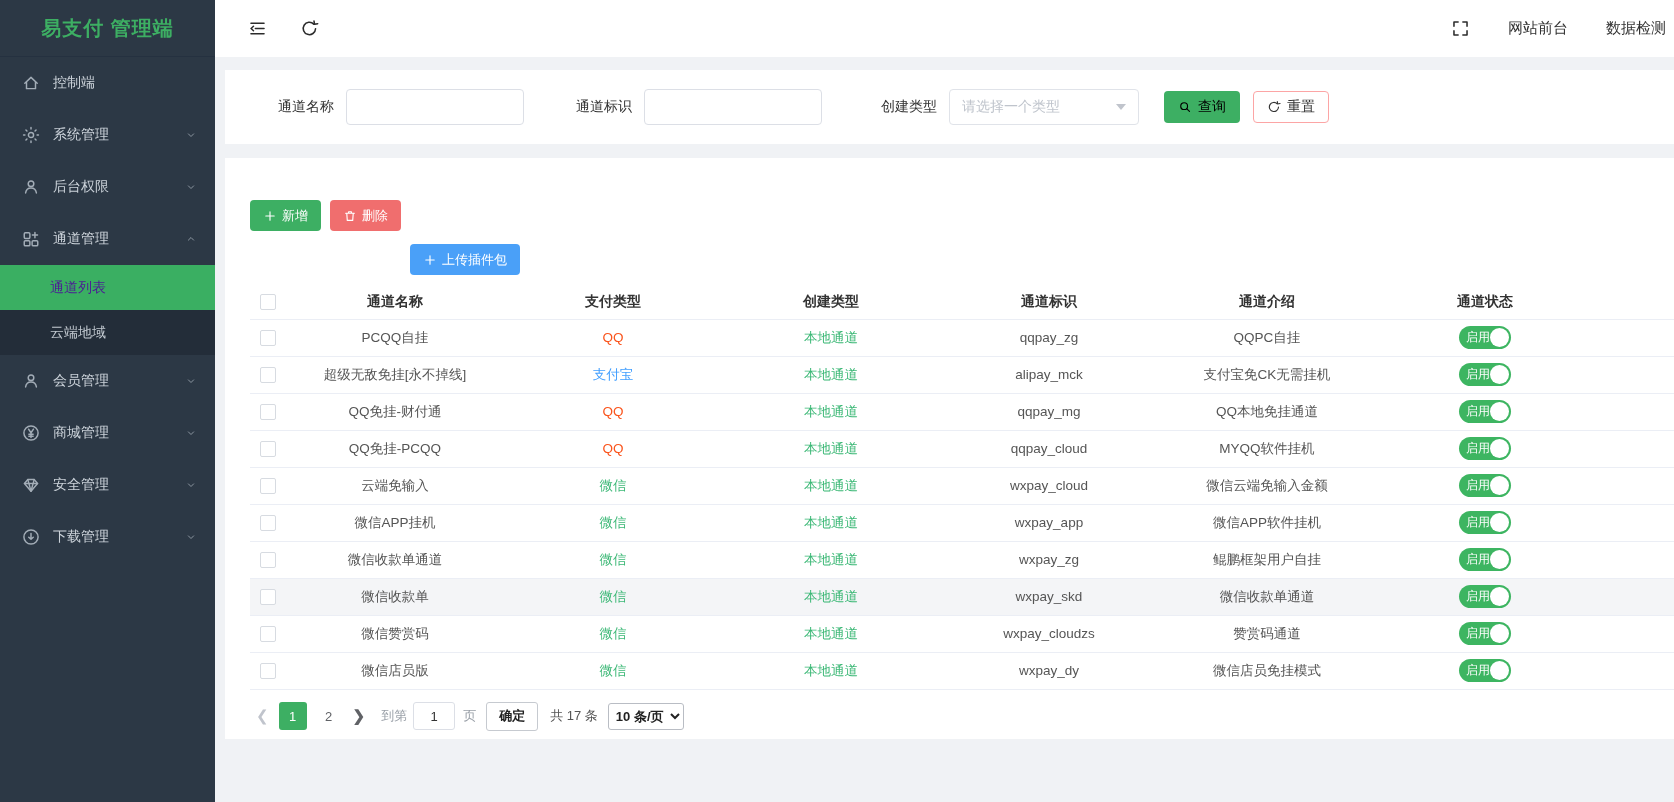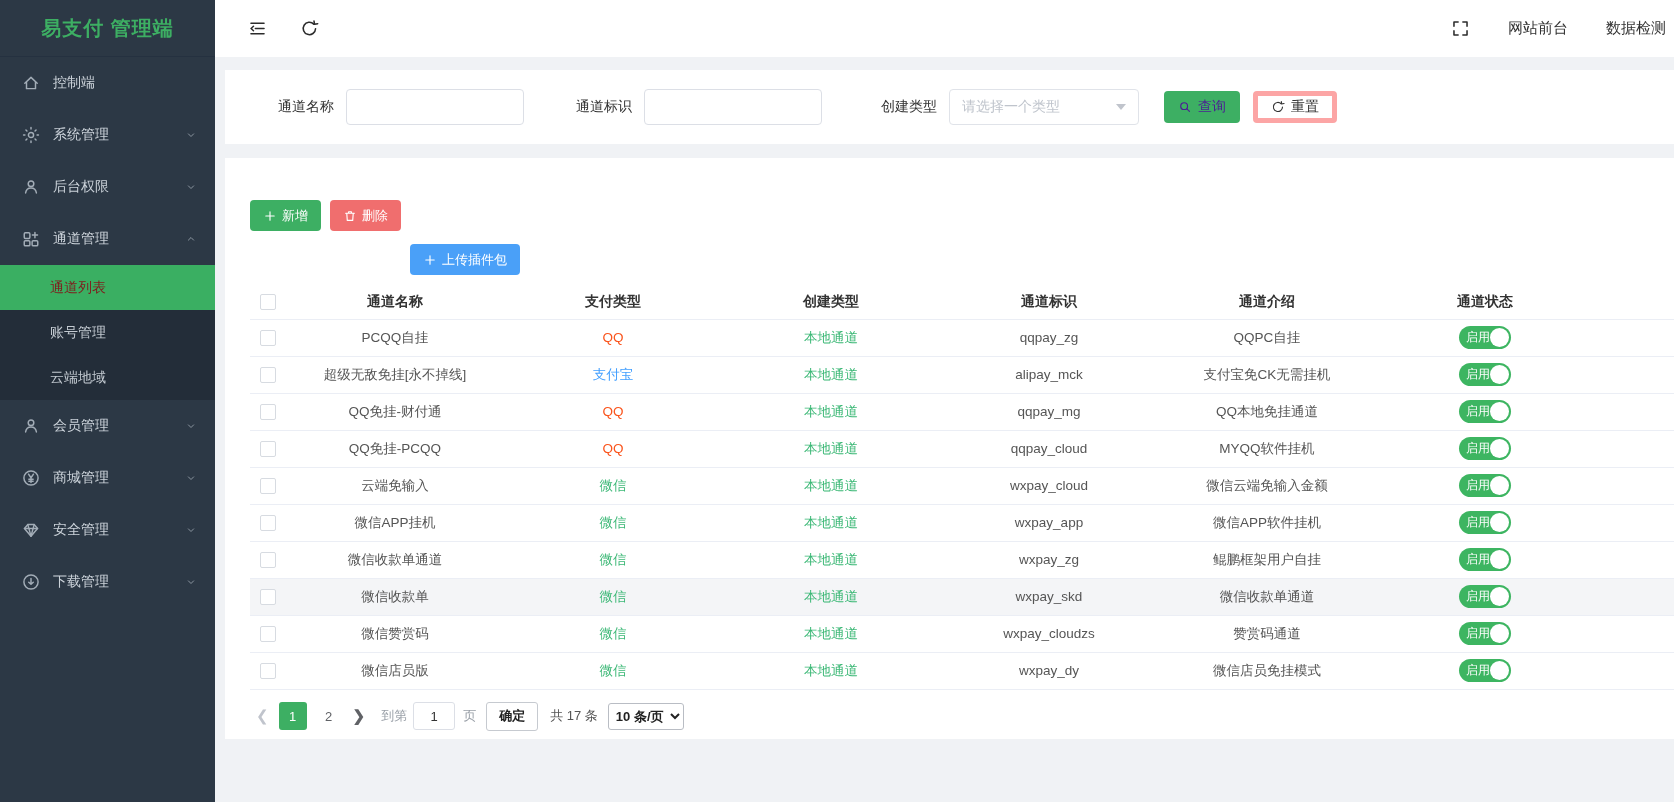--- a/index.html
+++ b/index.html
@@ -13,21 +13,21 @@
   .menu { flex:1; }
   .menu-item { height:52px; display:flex; align-items:center; padding:0 18px 0 22px;
                color:#ccd3da; font-size:14px; cursor:pointer; }
   .mi-icon { width:18px; height:18px; margin-right:13px; color:#a3adb7; flex-shrink:0; }
   .mi-icon svg, .mi-chev svg, .tb-icon svg, .btn-ic svg { width:100%; height:100%; display:block; }
   .mi-label { flex:1; }
   .mi-chev { width:12px; height:12px; color:#8d97a1; }
   .submenu { background:#232d39; }
   .submenu-item { height:45px; line-height:45px; padding-left:50px; color:#c3cad1;
                   font-size:14px; cursor:pointer; }
-  .submenu-item.active { background:#3aaf62; color:#7f1d1d; }
+  .submenu-item.active { background:#3aaf62; color:#4c1d95; }
 
   
   .main { flex:1; min-width:0; display:flex; flex-direction:column; }
   .topbar { height:57px; background:#fff; display:flex; align-items:center;
             padding:0 8px 0 33px; flex-shrink:0; }
   .tb-icon { width:19px; height:19px; color:#2b2b2b; cursor:pointer; }
   .tb-refresh { margin-left:33px; }
   .tb-spacer { flex:1; }
   .tb-link { font-size:15px; color:#333; cursor:pointer; margin-left:38px; }
   .tb-full { margin-left:0; }
@@ -42,23 +42,23 @@
   .fg2 { margin-left:52px; } .fg3 { margin-left:59px; }
   .f-select { width:190px; height:36px; border:1px solid #e0e3e9; border-radius:4px;
               display:flex; align-items:center; justify-content:space-between;
               padding:8px 12px; cursor:pointer; background:#fff; }
   .f-select .ph { color:#bfc4cc; font-size:14px; }
   .f-select .caret { width:0; height:0; border-left:5px solid transparent;
               border-right:5px solid transparent; border-top:6px solid #c0c4cc; }
   .btn { height:32px; border:none; border-radius:4px; font-size:14px; display:inline-flex;
          align-items:center; gap:6px; cursor:pointer; font-family:inherit; }
   .btn-ic { width:14px; height:14px; display:inline-block; }
-  .btn-search { margin-left:25px; padding:0 14px; background:#3daf63; color:#4c1d95; }
+  .btn-search { margin-left:25px; padding:0 14px; background:#3daf63; color:#000000; }
   .btn-reset { margin-left:13px; padding:0 13px; background:#fff; color:#333;
-               border:5px solid #fca5a5; }
+               border:1px solid #fca5a5; }
 
   
   .table-card { background:#fff; margin:14px 0 0 10px; padding:42px 0 8px 25px; }
   .toolbar { display:flex; }
   .btn-sm { height:31px; border-radius:4px; font-size:13px; color:#fff; border:none;
             display:inline-flex; align-items:center; gap:5px; padding:0 13px;
             cursor:pointer; font-family:inherit; }
   .btn-add { background:#3daf63; }
   .btn-del { background:#f06e6e; margin-left:9px; }
   .btn-upload { background:#4aa0f8; margin-left:9px;margin-top:44px; }
@@ -153,21 +153,20 @@
         </span>
         <span class="mi-label">通道管理</span>
         <span class="mi-chev">
           <svg viewBox="0 0 16 16" fill="none" stroke="currentColor" stroke-width="1.3" stroke-linecap="round" stroke-linejoin="round">
             <path d="M4.5 9.5 8 6l3.5 3.5"></path>
           </svg>
         </span>
       </div>
       <div class="submenu">
         <div class="submenu-item active">通道列表</div>
-        <div class="submenu-item">账号管理</div>
         <div class="submenu-item">云端地域</div>
       </div>
       <div class="menu-item">
         <span class="mi-icon">
           <svg viewBox="0 0 16 16" fill="none" stroke="currentColor" stroke-width="1.3" stroke-linecap="round" stroke-linejoin="round">
             <circle cx="8" cy="5.1" r="2.5"></circle>
             <path d="M3.2 13.3c.4-2.9 2.4-4.4 4.8-4.4s4.4 1.5 4.8 4.4"></path>
           </svg>
         </span>
         <span class="mi-label">会员管理</span>

